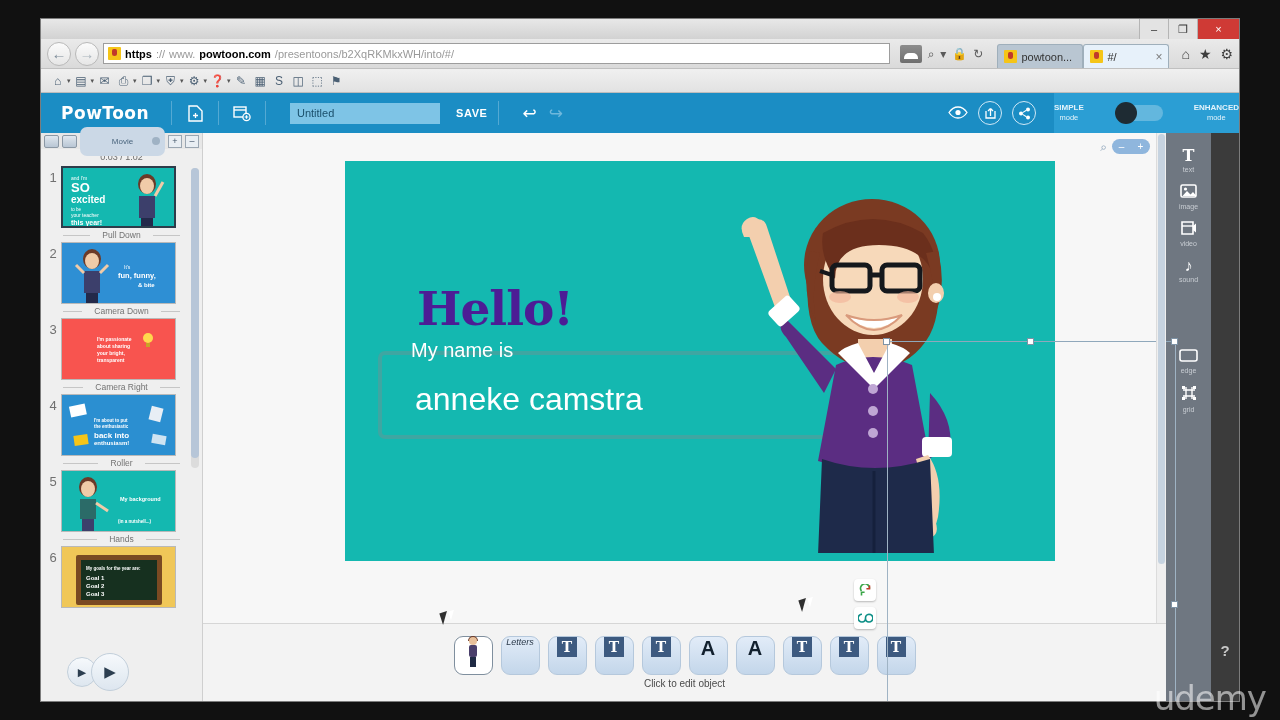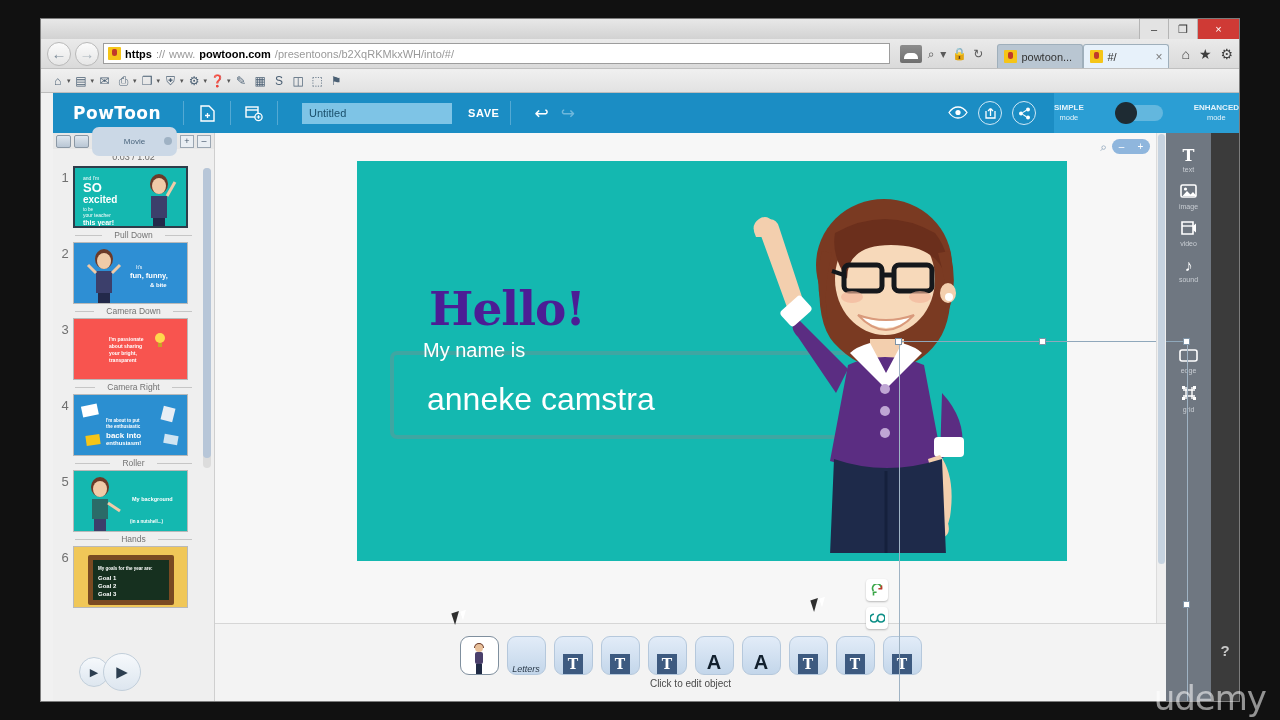--- a/index.html
+++ b/index.html
@@ -86,21 +86,21 @@
   .cmdbar {
     height: 24px; background: linear-gradient(#f0f0f0,#e2e2e2);
     border-bottom: 1px solid #bdbdbd;
     display: flex; align-items: center; gap: 2px; padding: 0 8px;
   }
   .cmd-ic { display: flex; align-items: center; gap: 1px; }
   .cmd-glyph { font-size: 12px; color: #4a5f73; width: 17px; text-align: center; }
   .cmd-caret { font-size: 7px; color: #555; }
 
   
-  .app { flex: 1; display: flex; flex-direction: column; background: #f1f1f1; position: relative; padding-left: 12px; }
+  .app { flex: 1; display: flex; flex-direction: column; background: #f1f1f1; position: relative; }
   .app-header {
     height: 40px; background: #1b8dc4;
     display: flex; align-items: center; position: relative;
   }
   .logo {
     width: 120px; padding-left: 20px; color: #fff;
     font-size: 17px; font-weight: bold; letter-spacing: .5px;
     font-family: "DejaVu Sans", sans-serif;
   }
   .hdr-div { width: 1px; height: 24px; background: rgba(255,255,255,.25); margin: 0 10px; }
@@ -242,21 +242,21 @@
 
   
   .obj-bar {
     height: 78px; background: #f3f3f3; border-top: 1px solid #d6d6d6;
     display: flex; flex-direction: column; align-items: center; justify-content: center; gap: 3px;
   }
   .obj-icons { display: flex; align-items: center; gap: 8px; }
   .obj-ic {
     width: 39px; height: 39px; border-radius: 9px;
     background: linear-gradient(#e2ecf8,#c3d6ea); border: 1px solid #b5c8dc;
-    display: flex; align-items: flex-end; justify-content: center;
+    display: flex; align-items: flex-start; justify-content: center;
   }
   .obj-ic.first { background: #fff; border: 1px solid #7f8f9e; }
   .obj-ic .tbox {
     width: 20px; height: 20px; background: #3d5a80; color: #fff;
     display: flex; align-items: center; justify-content: center;
     font-family: "DejaVu Serif", serif; font-size: 14px; font-weight: bold;
   }
   .obj-ic .aglyph { font-size: 20px; color: #12202e; font-weight: bold; }
   .obj-ic .letters { font-size: 9px; color: #2b3a4a; font-style: italic; }
   .mini-char { width: 14px; height: 30px; position: relative; }

